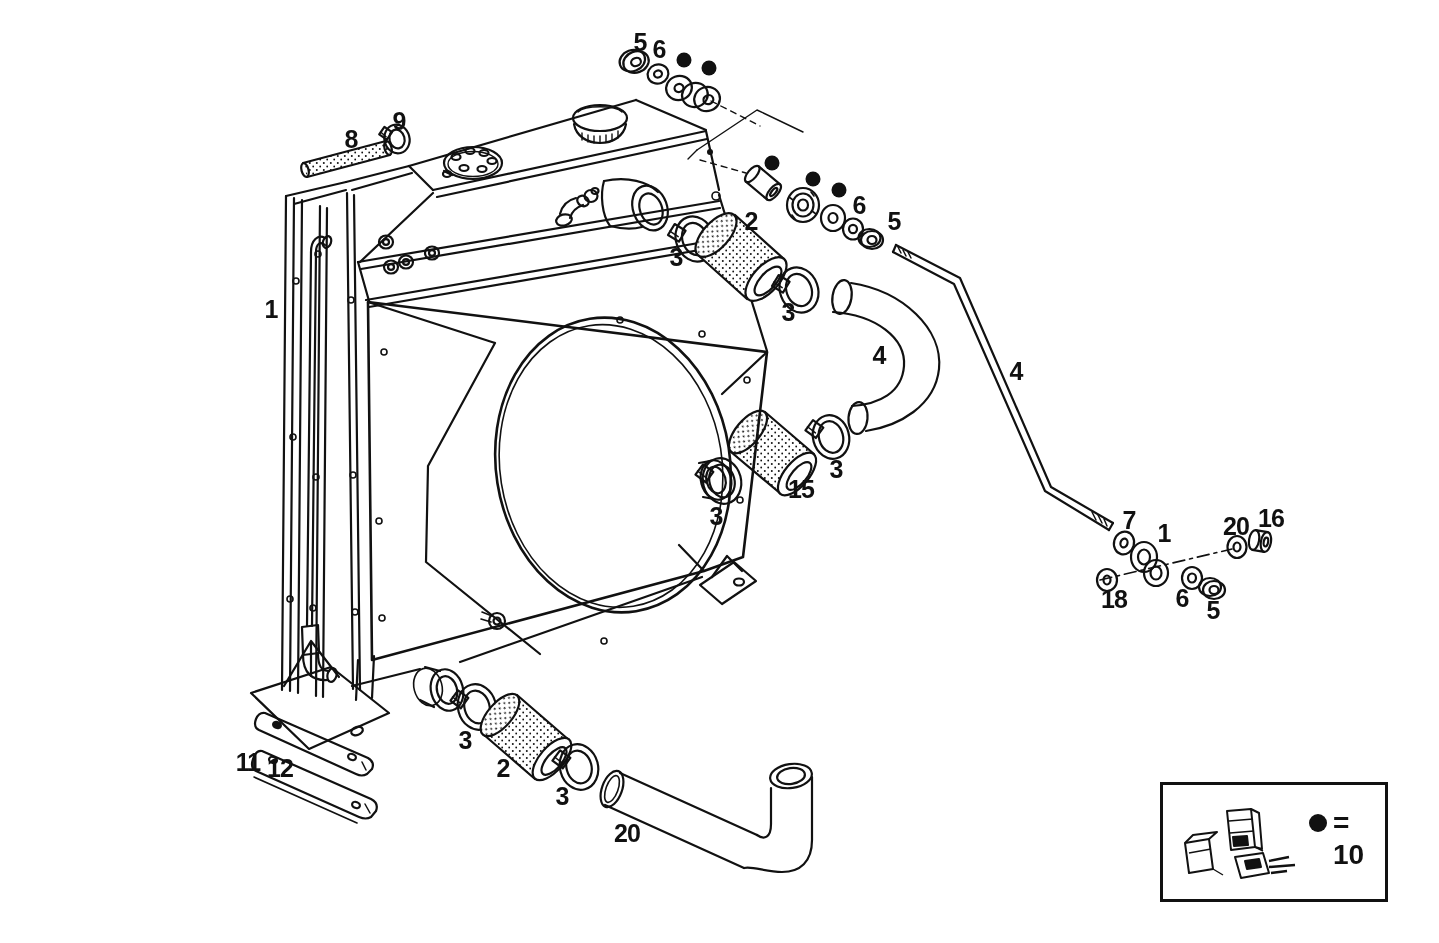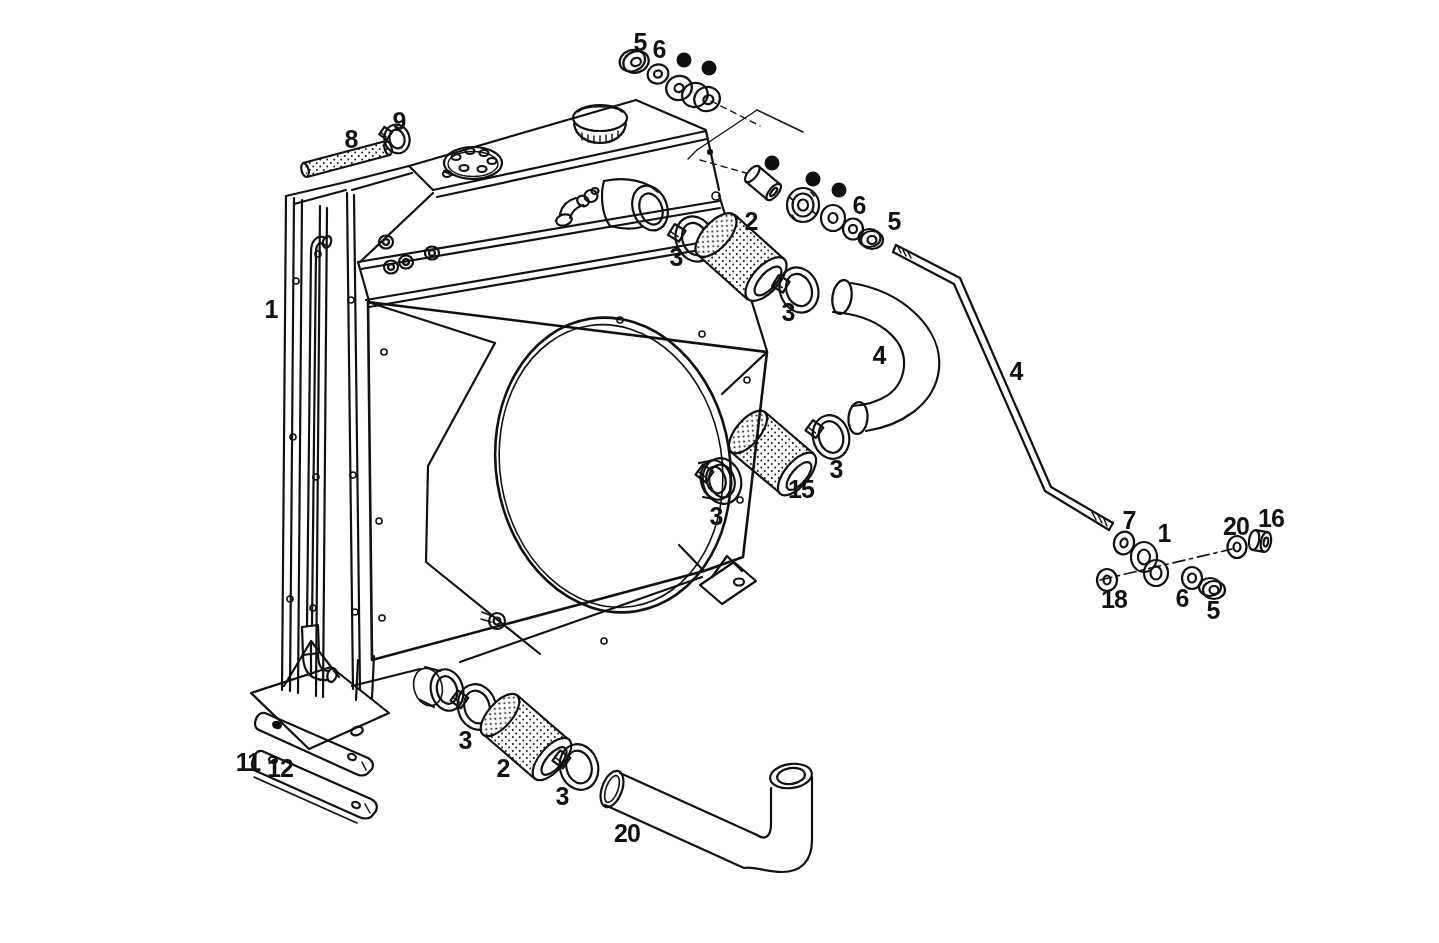--- a/index.html
+++ b/index.html
@@ -415,14 +415,33 @@
       <span class="callout" style="left: 503px; top: 768px;">2</span>
       <span class="callout" style="left: 562px; top: 796px;">3</span>
       <span class="callout" style="left: 627px; top: 833px;">20</span>
       <span class="qdot" style="left: 684px; top: 60px;"></span>
       <span class="qdot" style="left: 709px; top: 68px;"></span>
       <span class="qdot" style="left: 772px; top: 163px;"></span>
       <span class="qdot" style="left: 813px; top: 179px;"></span>
       <span class="qdot" style="left: 839px; top: 190px;"></span>
     </div>
 
-
+<div class="legend-box">
+  <svg width="140" height="110" style="position:absolute;left:4px;top:2px;">
+    <g stroke="#111" fill="none" stroke-width="2" stroke-linejoin="round">
+      <path d="M60,24 L84,22 L88,60 L64,63 Z"></path>
+      <path d="M84,22 L92,26 L95,62 L88,60"></path>
+      <path d="M62,34 L86,32 M63,46 L87,44" stroke-width="1.4"></path>
+      <path d="M66,50 L80,49 L81,58 L67,59 Z" fill="#111"></path>
+      <path d="M18,56 L42,52 L46,82 L22,86 Z"></path>
+      <path d="M18,56 L26,48 L50,45 L42,52"></path>
+      <path d="M22,66 L44,62" stroke-width="1.4"></path>
+      <path d="M68,70 L96,66 L102,86 L74,91 Z"></path>
+      <path d="M78,74 L92,72 L94,80 L80,82 Z" fill="#111"></path>
+      <path d="M102,74 L122,70 M102,80 L128,78 M104,86 L120,84" stroke-width="2.4"></path>
+      <path d="M46,82 L56,88 M88,60 L96,64" stroke-width="1.4"></path>
+    </g>
+  </svg>
+  <span class="legend-dot"></span>
+  <span class="legend-text">= 10</span>
 </div>
 
+</div>
+
 </body></html>

